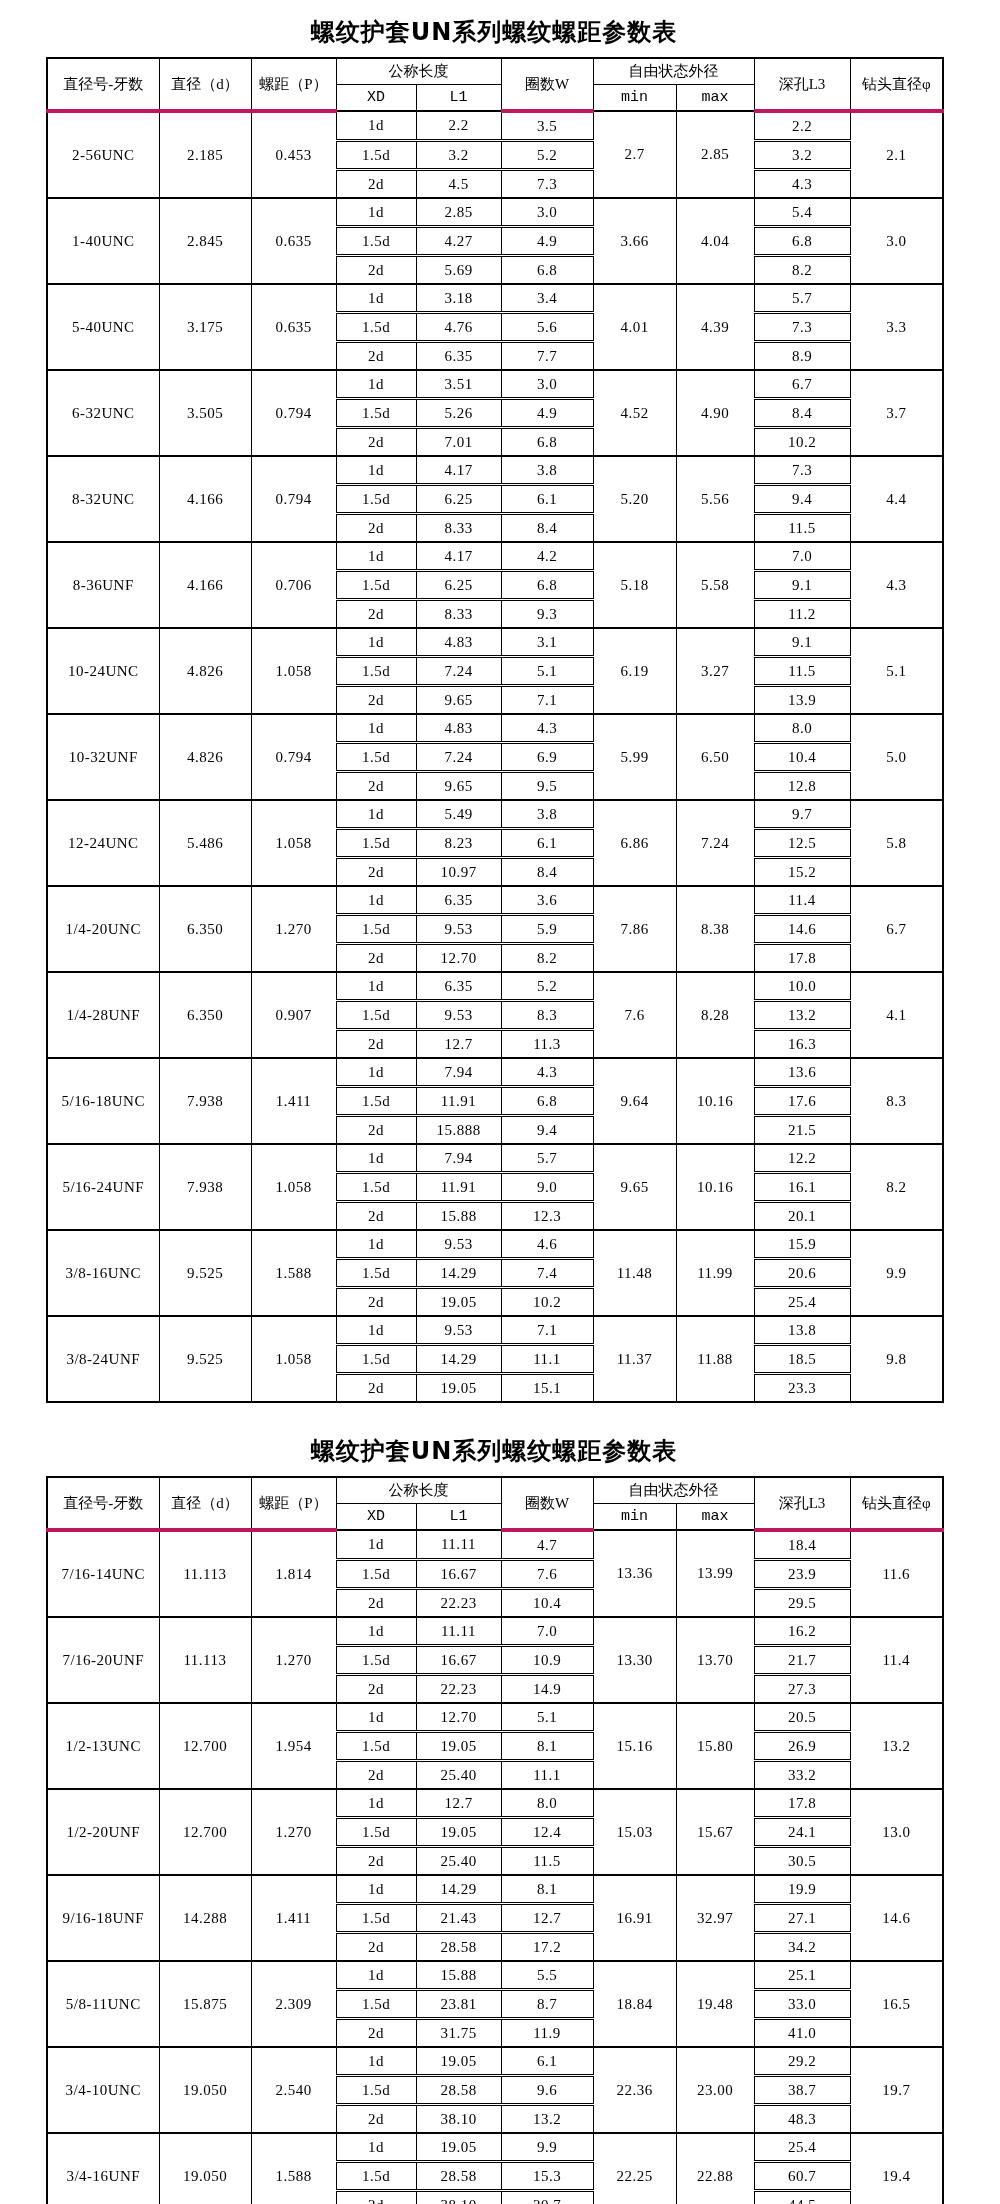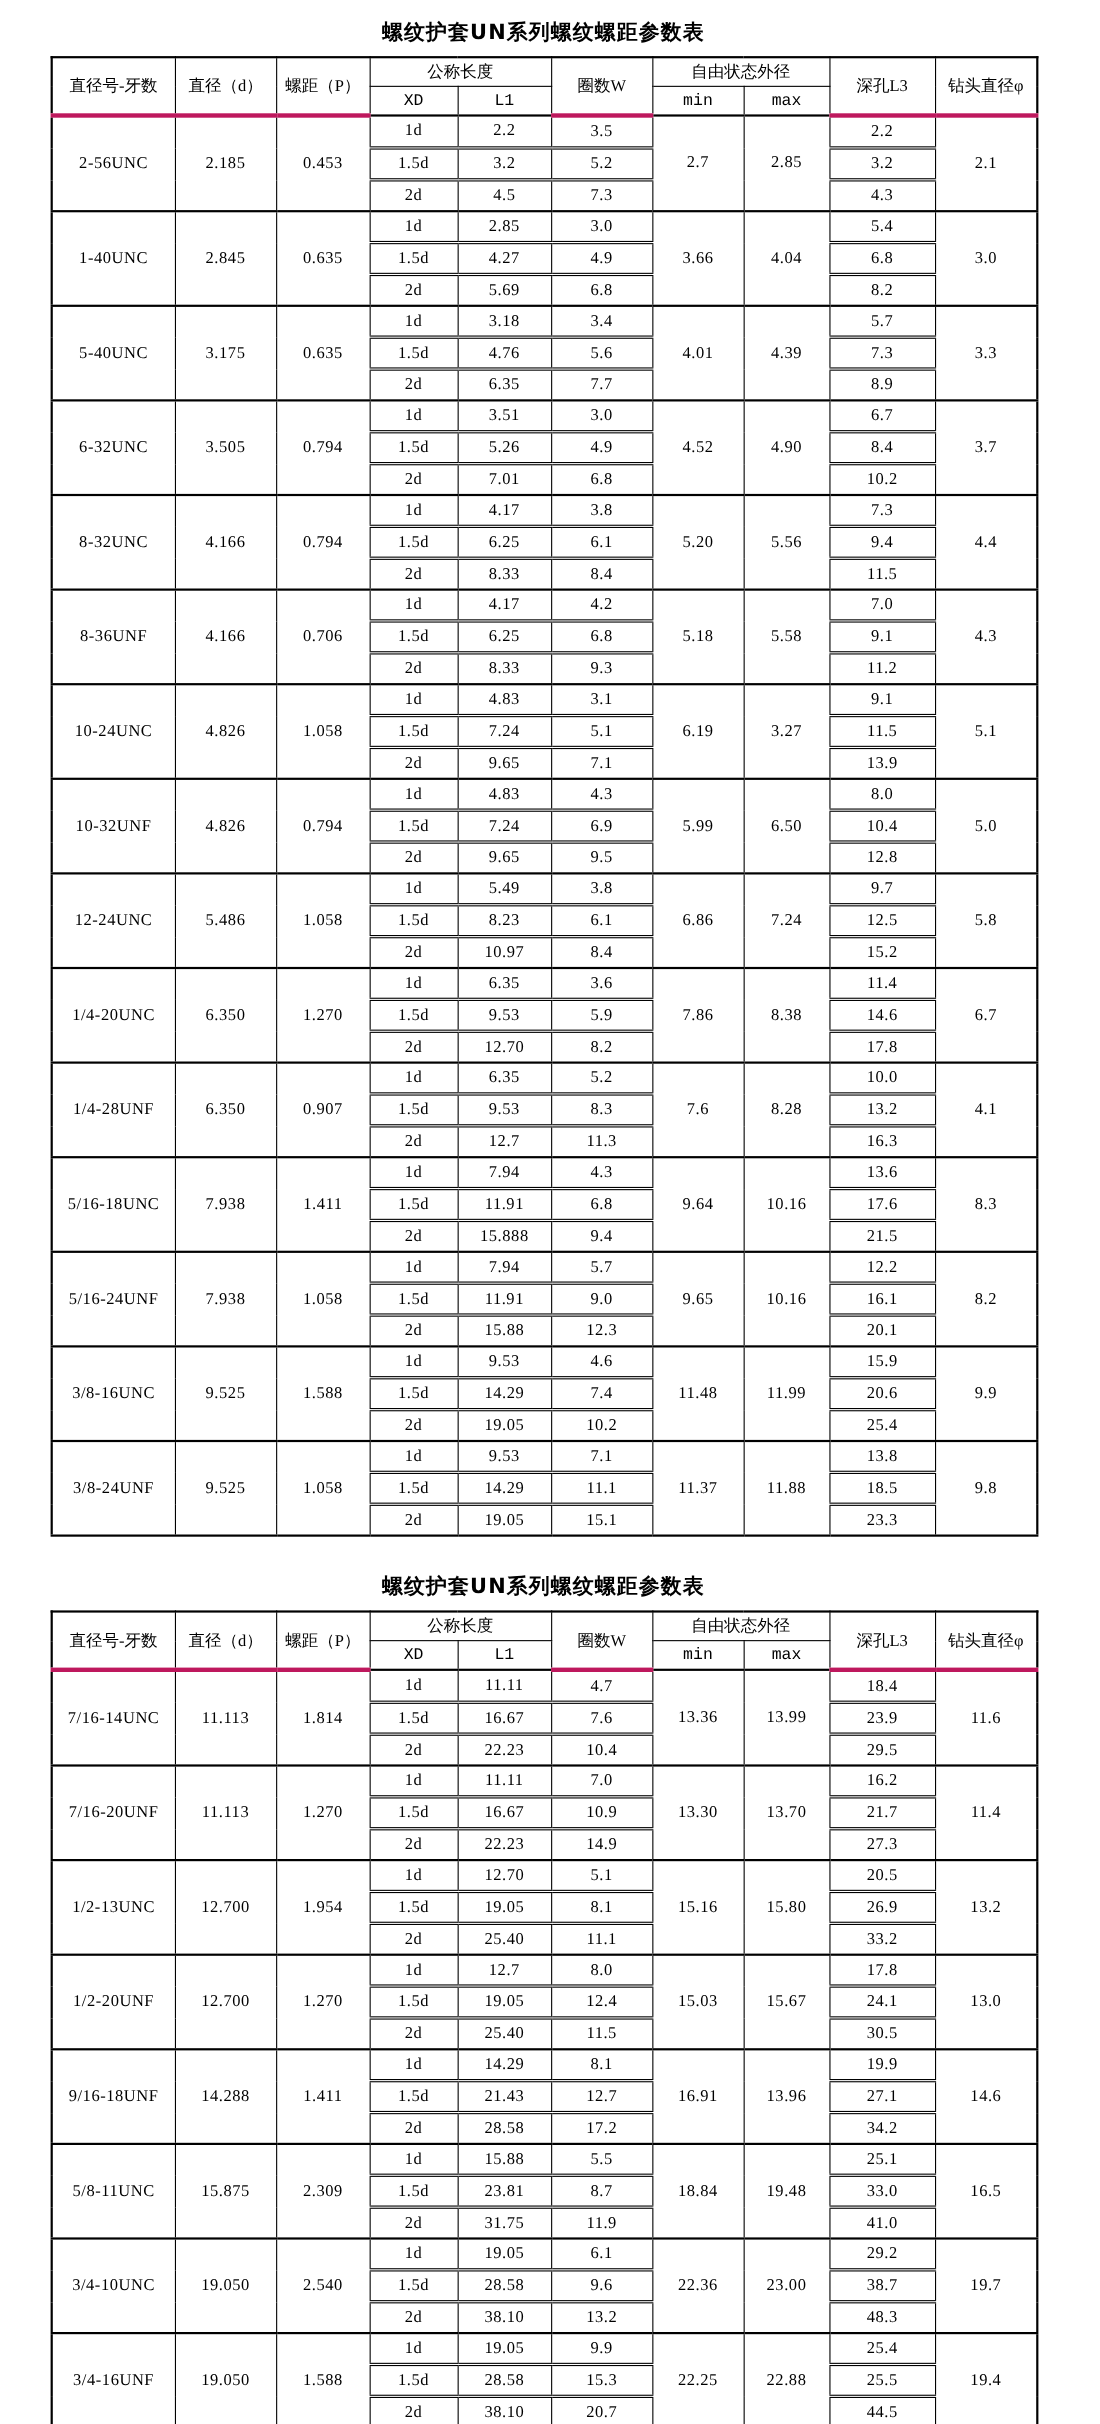--- a/index.html
+++ b/index.html
@@ -15,21 +15,21 @@
     font-family: "Liberation Serif", "DejaVu Serif", serif;
   }
   .sheet {
     padding: 16px 0 0 46px;
   }
   .tbl-title {
     width: 896px;
     text-align: center;
     font-family: "DejaVu Sans", "Liberation Sans", sans-serif;
     font-weight: bold;
-    font-size: 19px;
+    font-size: 24px;
     letter-spacing: 1px;
     margin: 0 0 9px 0;
   }
   .tbl-title.second {
     margin-top: 32px;
   }
   table.param {
     border-collapse: collapse;
     table-layout: fixed;
     width: 896px;
@@ -596,21 +596,21 @@
           <td class="gend">30.5</td>
         </tr>
         <tr>
           <td rowspan="3" class="gend">9/16-18UNF</td>
           <td rowspan="3" class="gend">14.288</td>
           <td rowspan="3" class="gend">1.411</td>
           <td class="sub">1d</td>
           <td class="sub">14.29</td>
           <td class="sub">8.1</td>
           <td rowspan="3" class="gend">16.91</td>
-          <td rowspan="3" class="gend">13.96</td>
+          <td rowspan="3" class="gend">32.97</td>
           <td class="sub">19.9</td>
           <td rowspan="3" class="gend">14.6</td>
         </tr>
         <tr>
           <td class="sub">1.5d</td>
           <td class="sub">21.43</td>
           <td class="sub">12.7</td>
           <td class="sub">27.1</td>
         </tr>
         <tr>
@@ -676,21 +676,21 @@
           <td class="sub">9.9</td>
           <td rowspan="3" class="gend">22.25</td>
           <td rowspan="3" class="gend">22.88</td>
           <td class="sub">25.4</td>
           <td rowspan="3" class="gend">19.4</td>
         </tr>
         <tr>
           <td class="sub">1.5d</td>
           <td class="sub">28.58</td>
           <td class="sub">15.3</td>
-          <td class="sub">25.5</td>
+          <td class="sub">60.7</td>
         </tr>
         <tr>
           <td class="gend">2d</td>
           <td class="gend">38.10</td>
           <td class="gend">20.7</td>
           <td class="gend">44.5</td>
         </tr>
       </tbody>
   </table>
 

